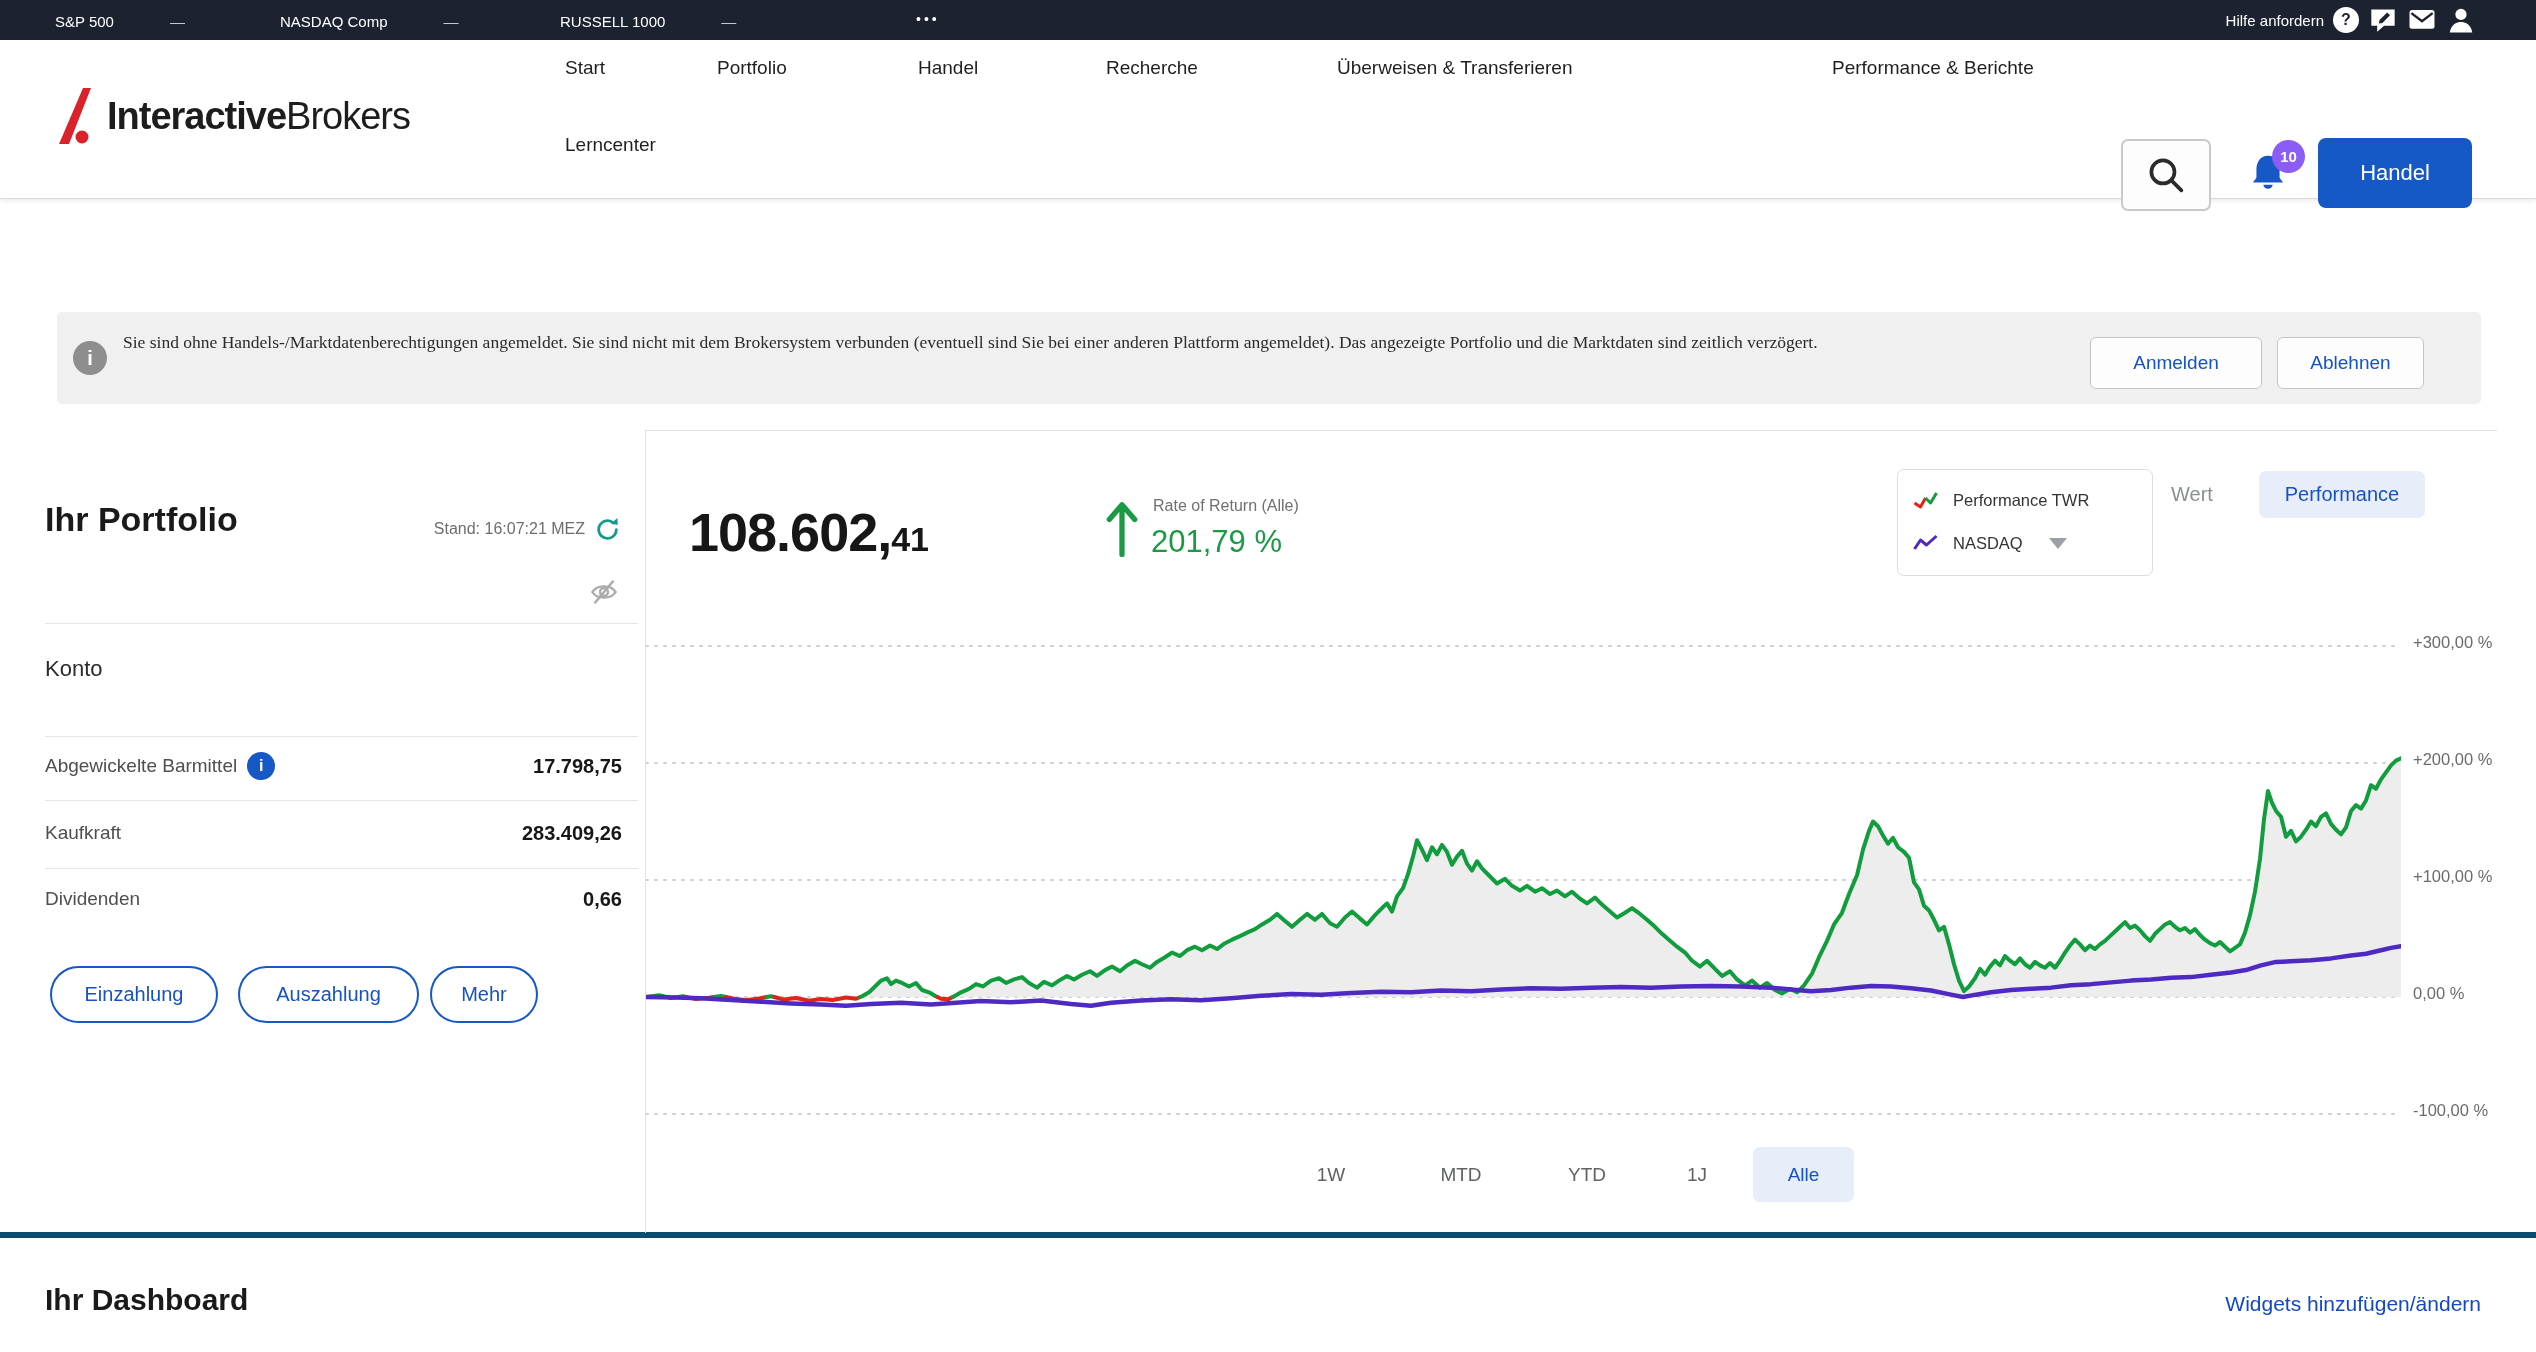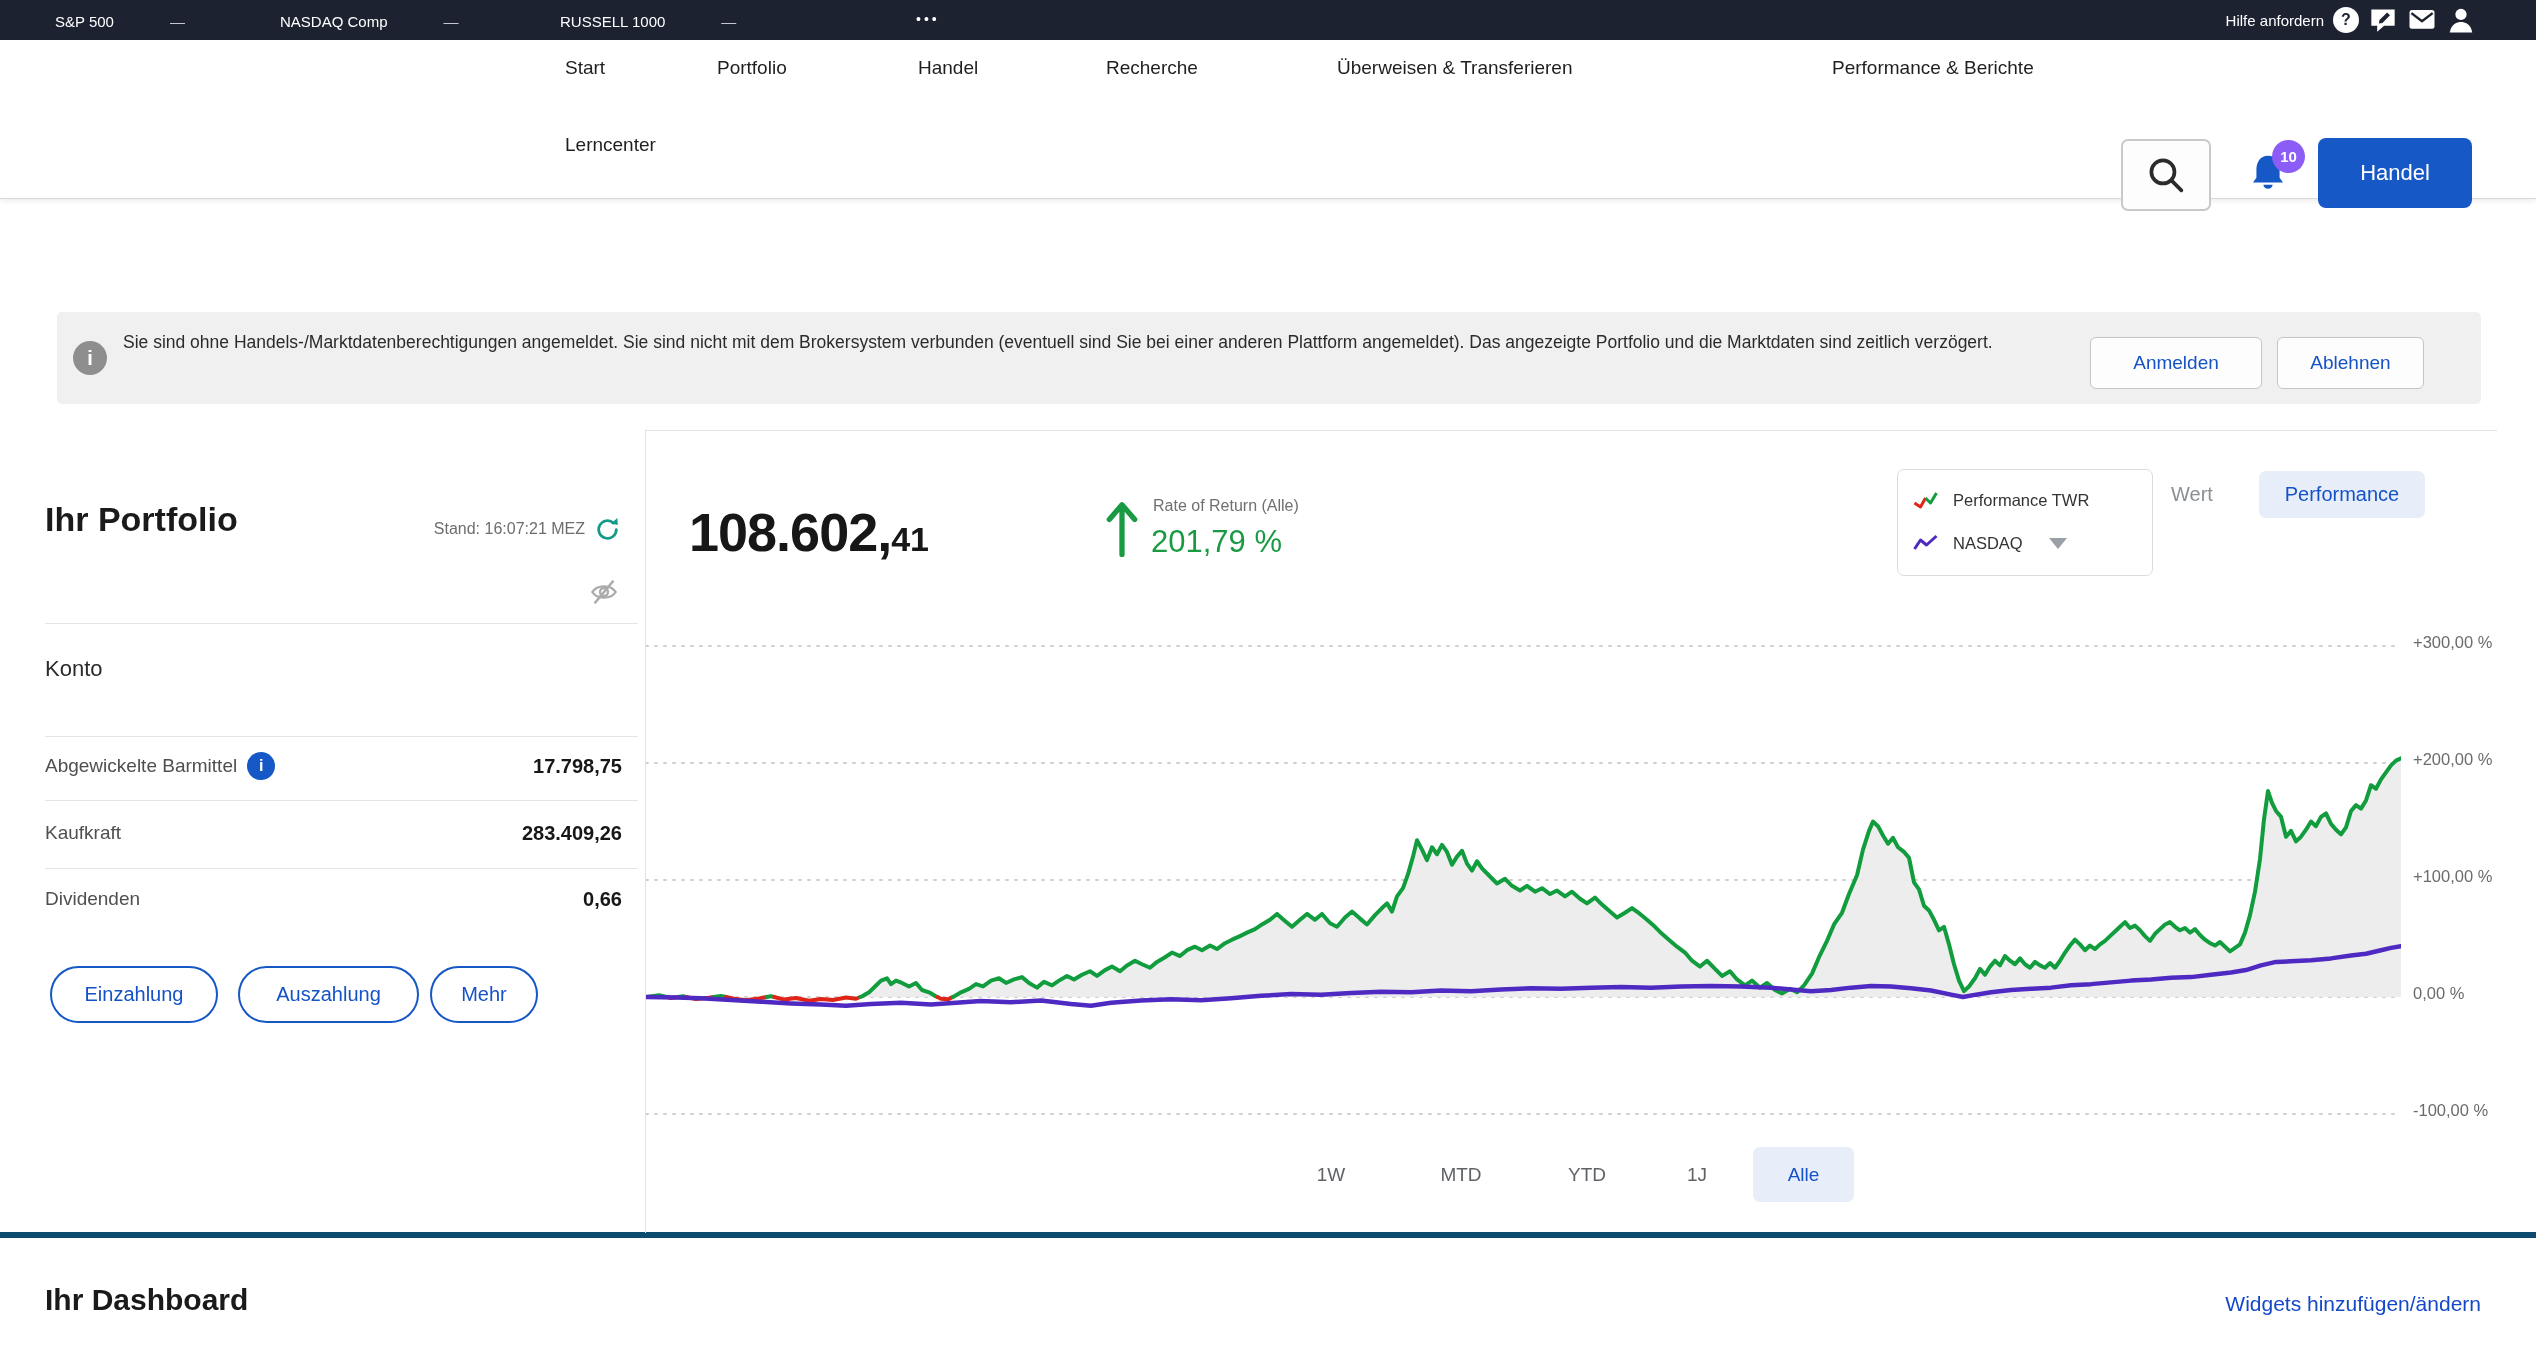--- a/index.html
+++ b/index.html
@@ -22,21 +22,21 @@
   .brand-text span{font-weight:300;}
   .nav-item{position:absolute;top:17px;font-size:19px;color:#1f1f1f;cursor:pointer;white-space:nowrap;}
   .nav-item.row2{top:94px;}
   .search-btn{position:absolute;left:2121px;top:99px;width:86px;height:68px;border:2px solid #c9c9c9;border-radius:7px;background:#fdfdfd;display:flex;align-items:center;justify-content:center;cursor:pointer;}
   .bell-wrap{position:absolute;left:2246px;top:108px;width:60px;height:60px;cursor:pointer;}
   .badge{position:absolute;left:26px;top:-8px;width:33px;height:33px;border-radius:50%;background:#8b5cf6;color:#fff;font-size:15px;font-weight:700;display:flex;align-items:center;justify-content:center;}
   .trade-btn{position:absolute;left:2318px;top:98px;width:154px;height:70px;background:#1658c5;border:none;border-radius:8px;color:#fff;font-size:22px;font-family:"Liberation Sans",sans-serif;cursor:pointer;}
   
   .banner{position:absolute;left:57px;top:312px;width:2424px;height:92px;background:#f0f0f1;border-radius:5px;}
   .banner-ic{position:absolute;left:16px;top:29px;width:34px;height:34px;border-radius:50%;background:#8e8e8e;color:#fff;font-size:20px;font-weight:700;display:flex;align-items:center;justify-content:center;}
-  .banner-text{position:absolute;left:66px;top:16px;width:1960px;font-size:17.5px;line-height:29px;color:#2b2b2b;}
+  .banner-text{position:absolute;left:66px;top:16px;width:1960px;font-size:17.5px;line-height:29px;color:#2b2b2b;font-family:Liberation Serif, serif;}
   .banner-btn{position:absolute;top:25px;height:52px;background:#fdfdfd;border:1px solid #c5c5c5;border-radius:6px;color:#1552c6;font-size:19px;font-family:"Liberation Sans",sans-serif;cursor:pointer;}
   
   .main{position:absolute;left:0;top:430px;width:2536px;height:802px;background:#fff;border-bottom:6px solid #0c4a6e;}
   .chart-panel{position:absolute;left:645px;top:0;width:1851px;height:802px;border-left:1px solid #e2e2e2;border-top:1px solid #e2e2e2;}
   .pf-title{position:absolute;left:45px;top:70px;font-size:34px;font-weight:700;color:#1a1a1a;}
   .stand{position:absolute;left:375px;top:90px;width:210px;text-align:right;font-size:16px;color:#6d6d6d;}
   .hr{position:absolute;left:45px;width:593px;height:1px;background:#e5e5e5;}
   .konto{position:absolute;left:45px;top:226px;font-size:22px;color:#2b2b2b;}
   .row-label{position:absolute;left:45px;font-size:19px;color:#4f4f4f;display:inline-flex;align-items:center;gap:10px;}
   .row-value{position:absolute;left:380px;width:242px;text-align:right;font-size:20px;font-weight:700;color:#171717;}
@@ -96,20 +96,27 @@
     <span class="tb-ic">
       <svg width="30" height="30" viewBox="0 0 24 24">
           <circle cx="12" cy="7.5" r="4.5" fill="#fff"></circle>
           <path d="M3 22c1-7 6-8.5 9-8.5s8 1.5 9 8.5z" fill="#fff"></path>
         </svg>
     </span>
   </div>
 </div>
 
 <div class="header">
+  <div class="brand">
+    <svg width="42" height="56" viewBox="0 0 42 56">
+      <path d="M36 0 L14 56 L4 56 L28 0 Z" fill="#d9222a"></path>
+      <circle cx="27" cy="49" r="6.5" fill="#d9222a"></circle>
+    </svg>
+    <span class="brand-text"><b>Interactive</b><span>Brokers</span></span>
+  </div>
 
   <span class="nav-item" style="left:565px;">Start</span>
   <span class="nav-item" style="left:717px;">Portfolio</span>
   <span class="nav-item" style="left:918px;">Handel</span>
   <span class="nav-item" style="left:1106px;">Recherche</span>
   <span class="nav-item" style="left:1337px;">Überweisen &amp; Transferieren</span>
   <span class="nav-item" style="left:1784px;margin-left:48px;">Performance &amp; Berichte</span>
   <span class="nav-item row2" style="left:565px;">Lerncenter</span>
 
   <div class="search-btn">

